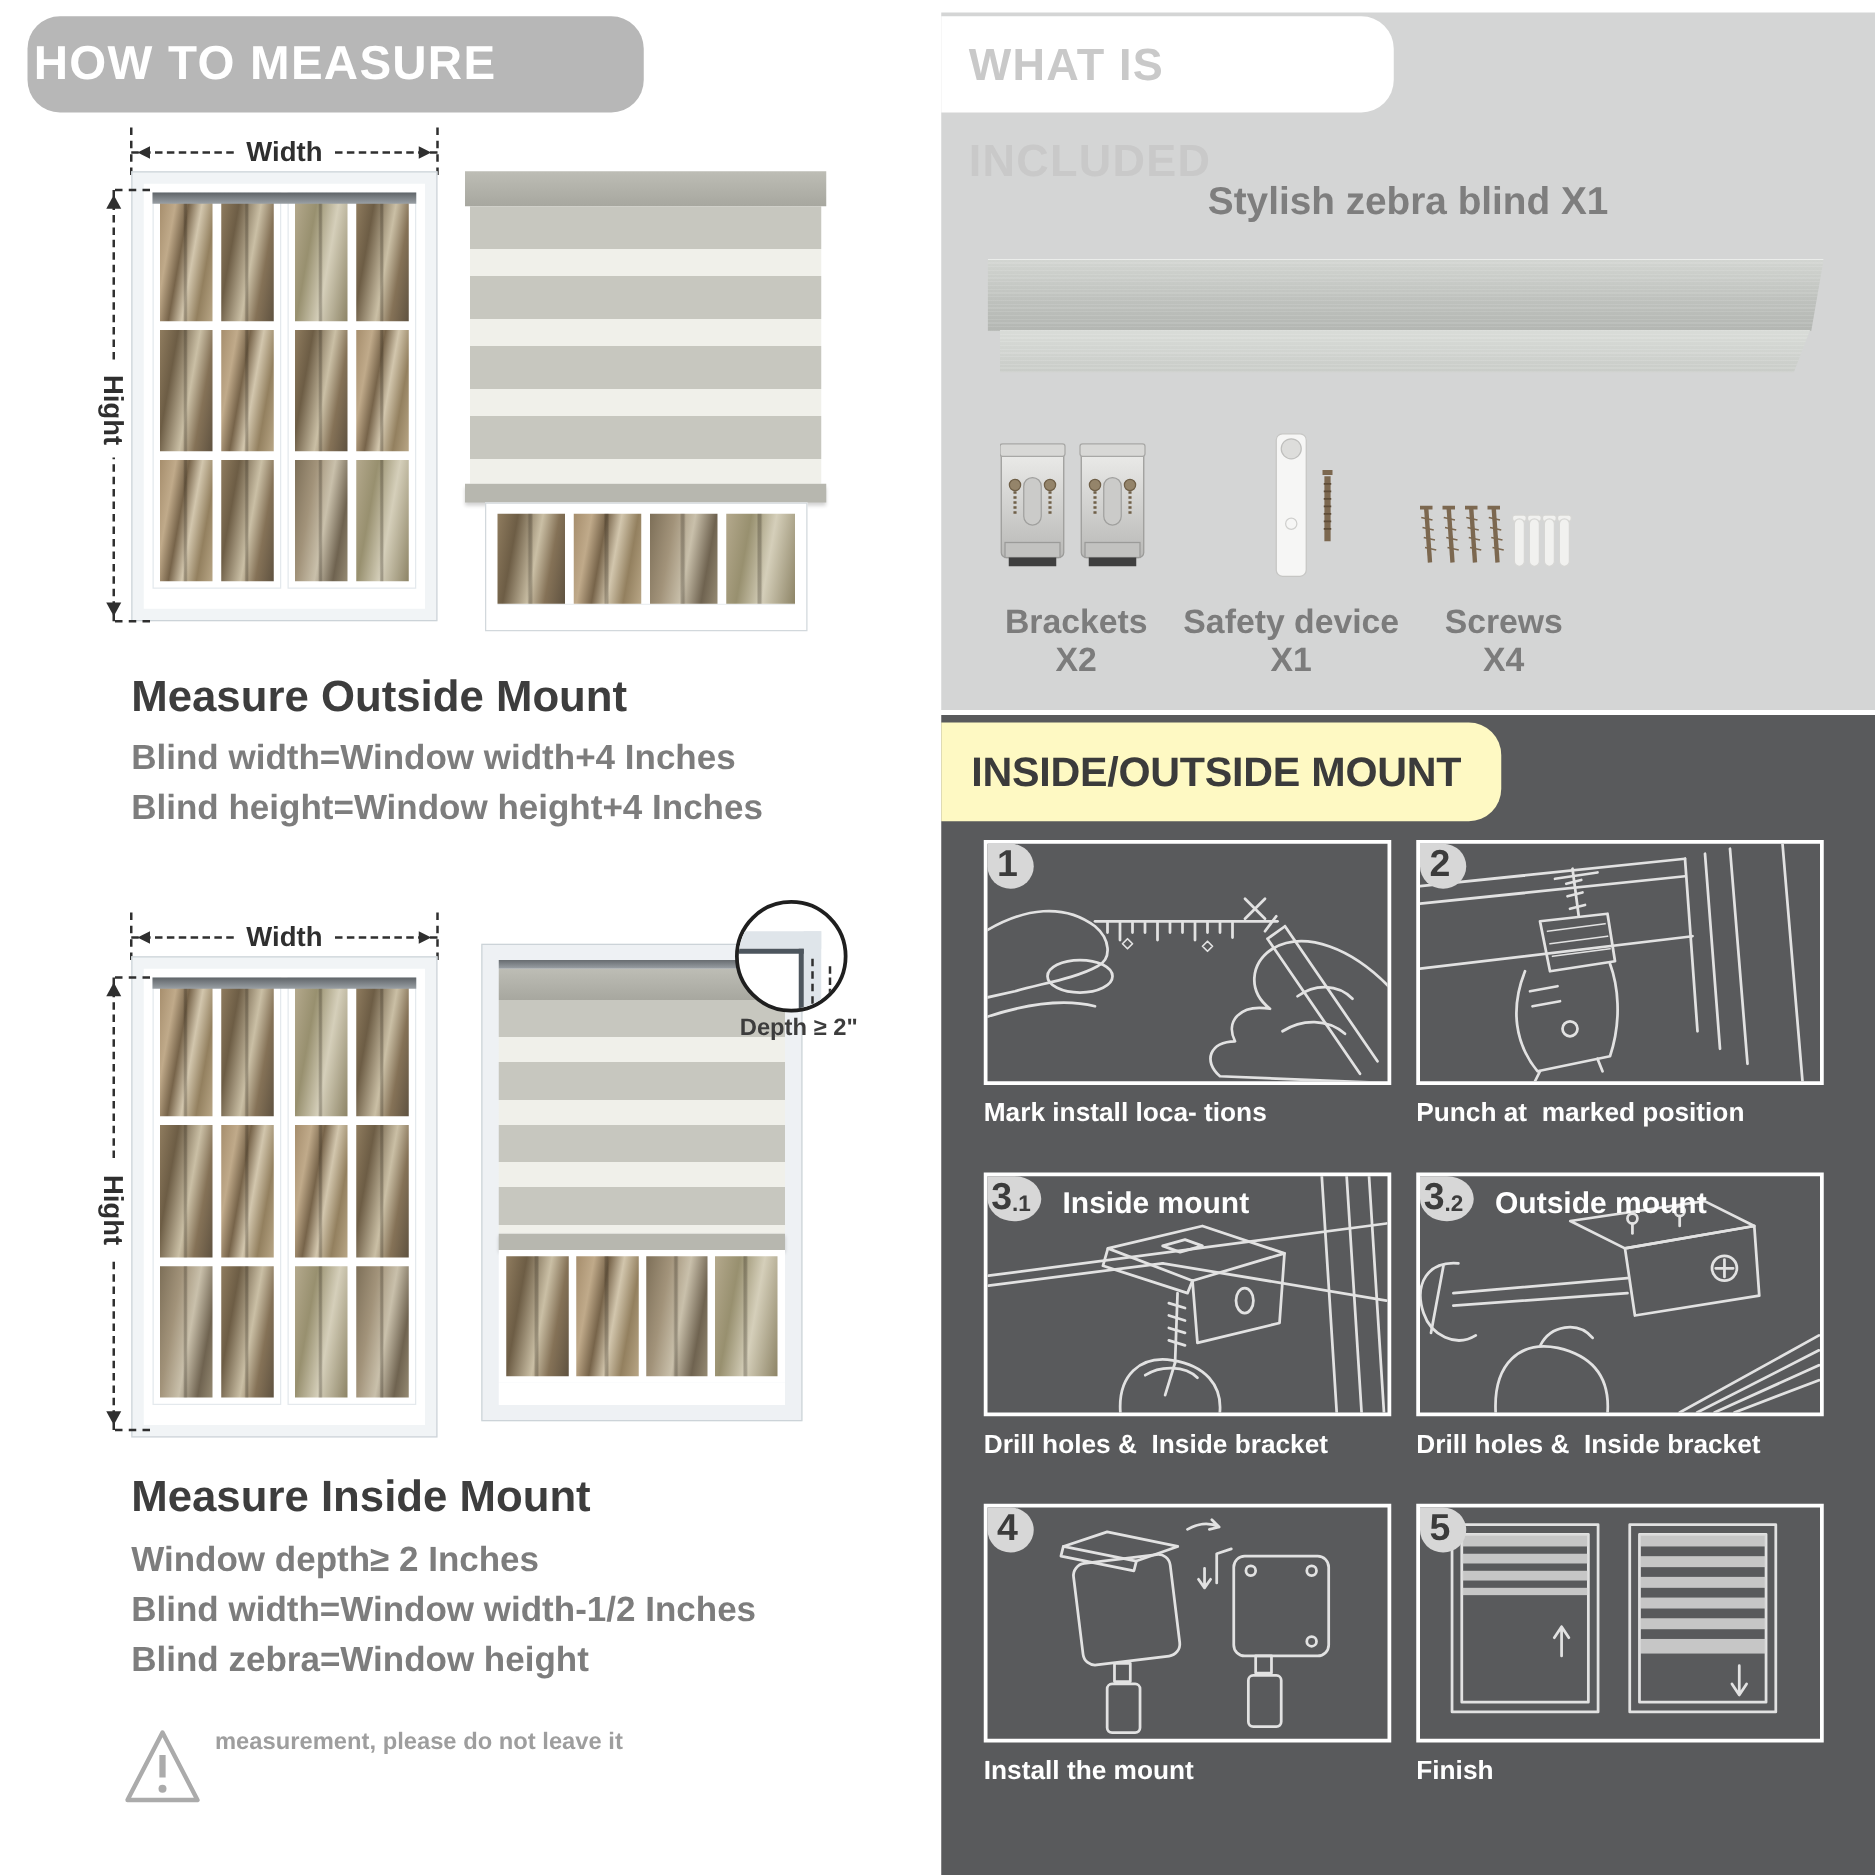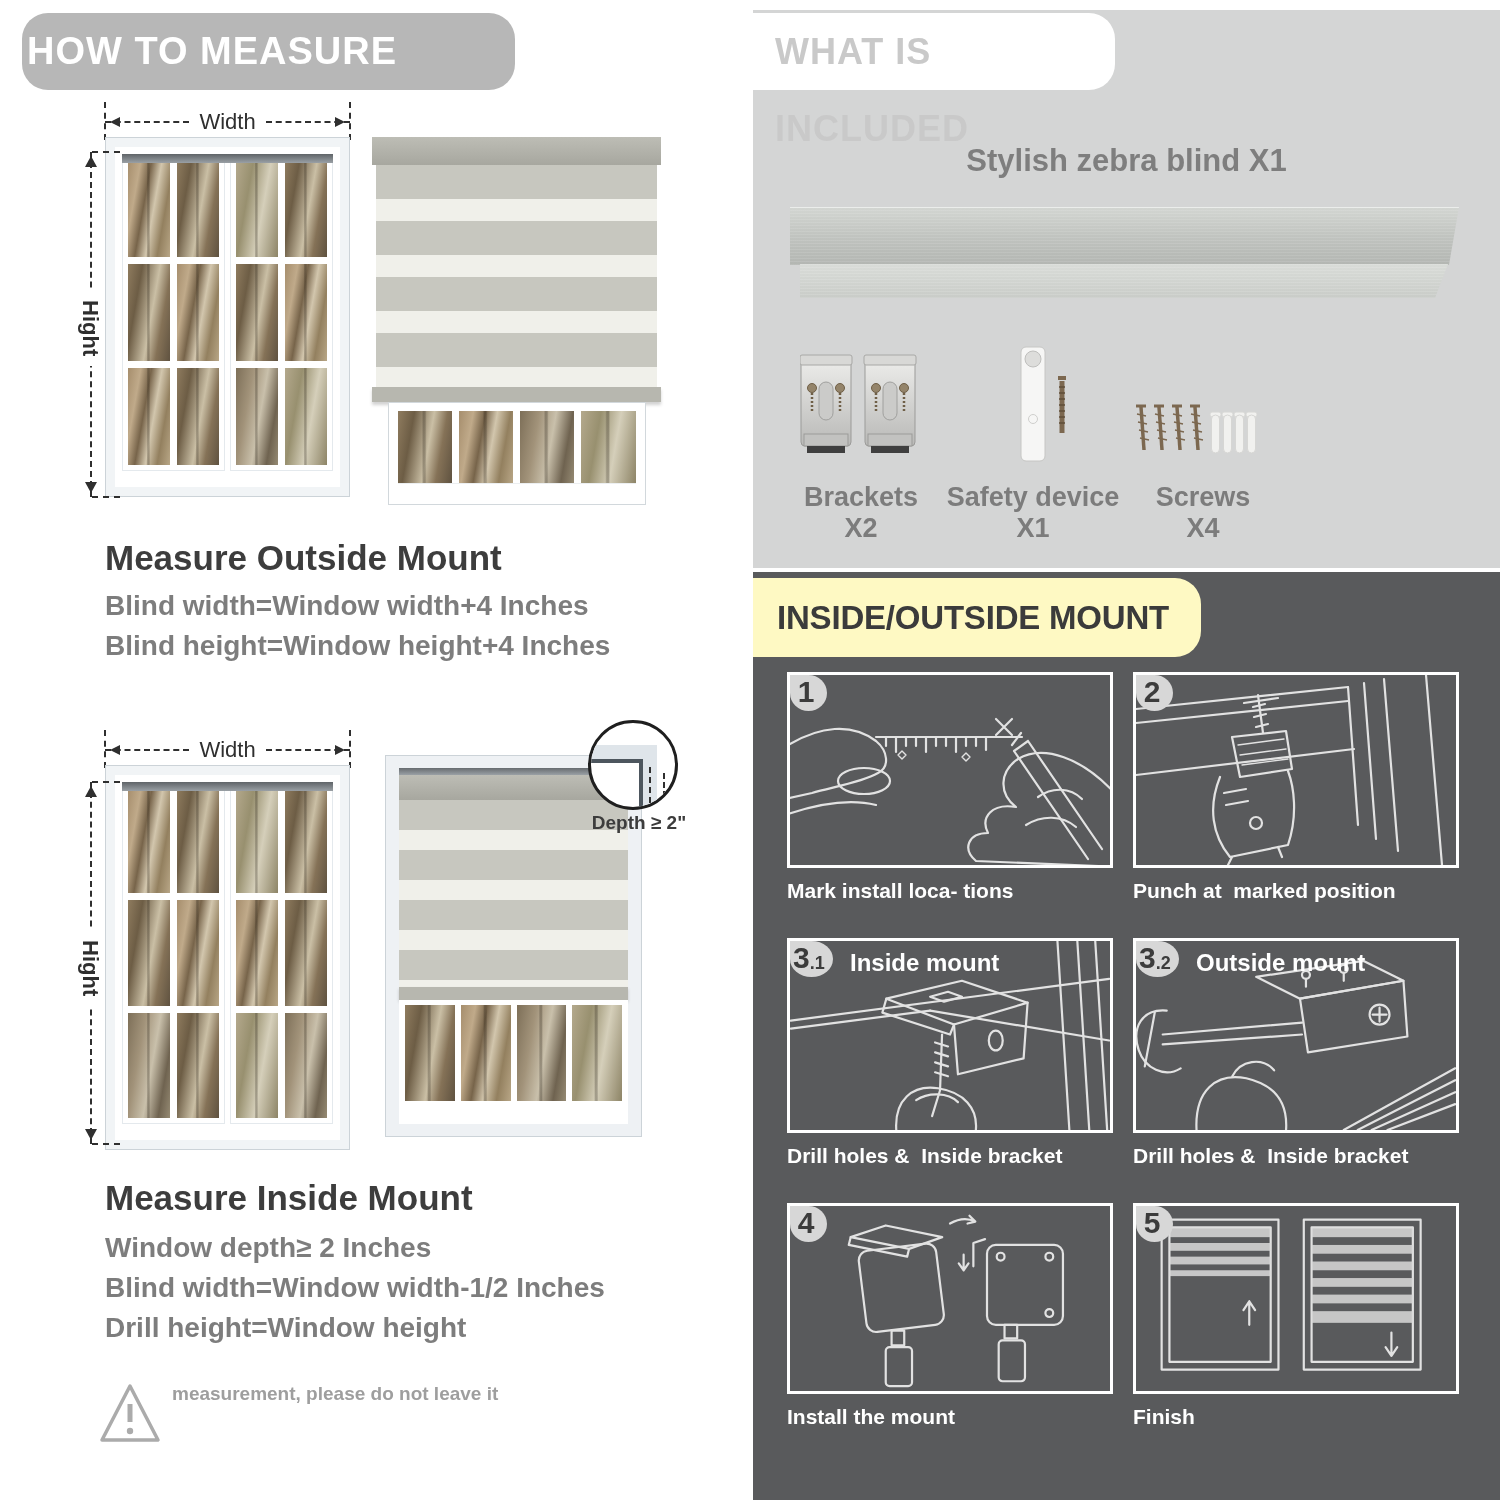--- a/index.html
+++ b/index.html
@@ -16,21 +16,21 @@
     line-height:77px; padding-left:5px; letter-spacing:1px; box-sizing:border-box;
   }
 
   
   .w-arrow { display:flex; align-items:center; height:24px; }
   .w-arrow .seg { flex:1; border-top:2px dashed #2f2f2f; height:0; position:relative; }
   .w-arrow .seg.l::before { content:""; position:absolute; left:0; top:-6px;
     border:5px solid transparent; border-right:10px solid #2f2f2f; }
   .w-arrow .seg.r::after { content:""; position:absolute; right:0; top:-6px;
     border:5px solid transparent; border-left:10px solid #2f2f2f; }
-  .w-arrow .lbl { margin:0 10px; font-weight:normal; font-size:22px; color:#2f2f2f; }
+  .w-arrow .lbl { margin:0 10px; font-weight:bold; font-size:22px; color:#2f2f2f; }
   .w-arrow .vtick { position:absolute; width:0; height:38px; top:-8px; border-left:2px dashed #2f2f2f; }
   .w-arrow .vtick.tl { left:-1px; } .w-arrow .vtick.tr { right:-1px; }
 
   
   .h-arrow { width:0; border-left:2px dashed #2f2f2f; }
   .h-arrow::before { content:""; position:absolute; top:-2px; left:-7px;
     border:6px solid transparent; border-bottom:11px solid #2f2f2f; }
   .h-arrow::after { content:""; position:absolute; bottom:-2px; left:-7px;
     border:6px solid transparent; border-top:11px solid #2f2f2f; }
   .v-lbl { writing-mode:vertical-rl; font-weight:bold; font-size:22px; color:#2f2f2f;
@@ -241,21 +241,21 @@
   <div class="dc-l1"></div>
   <div class="dc-l2"></div>
   <div class="dc-d1"></div>
   <div class="dc-d2"></div>
 </div>
 <div class="abs depth-lbl" style="left:584px; top:812px; width:110px;">Depth ≥ 2"</div>
 
 <div class="abs h-title" style="left:105px; top:1178px;">Measure Inside Mount</div>
 <div class="abs h-line" style="left:105px; top:1232px;text-align:right;">Window depth≥ 2 Inches</div>
 <div class="abs h-line" style="left:105px; top:1272px;">Blind width=Window width-1/2 Inches</div>
-<div class="abs h-line" style="left:105px; top:1312px;">Drill height=Window height</div>
+<div class="abs h-line" style="left:105px; top:1312px;">Blind zebra=Window height</div>
 
 <svg class="abs" style="left:98px; top:1378px;" width="64" height="72" viewBox="0 0 64 72">
   <path d="M32,8 L60,62 L4,62 Z" fill="none" stroke="#ababab" stroke-width="3.5" stroke-linejoin="round"></path>
   <line x1="32" y1="26" x2="32" y2="44" stroke="#ababab" stroke-width="5"></line>
   <circle cx="32" cy="53" r="3.2" fill="#ababab"></circle>
 </svg>
 <div class="abs warn-text" style="left:172px; top:1380px; width:420px;">
   <div>measurement, please do not leave it</div>
 </div>
 

